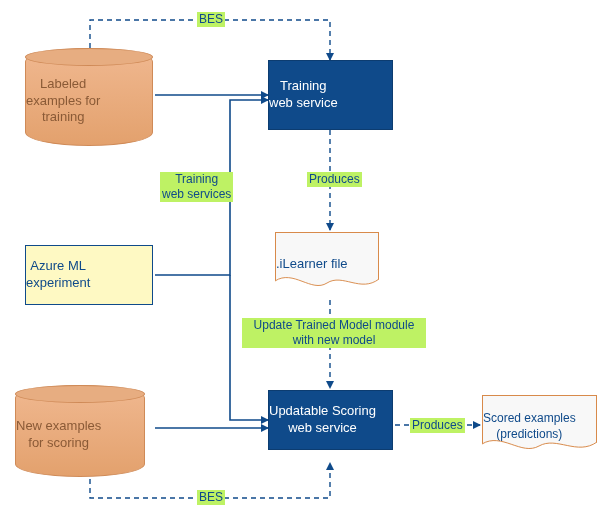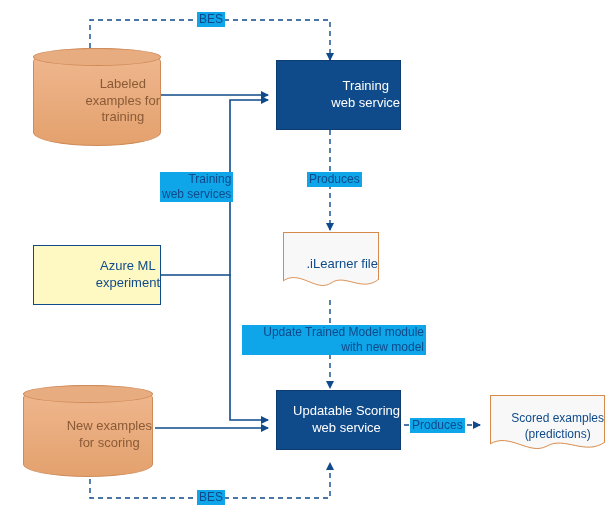--- a/index.html
+++ b/index.html
@@ -9,25 +9,24 @@
     width: 610px;
     height: 527px;
     position: relative;
     overflow: hidden;
   }
   .node {
     position: absolute;
     box-sizing: border-box;
     display: flex;
     align-items: center;
-    justify-content: flex-end;
+    justify-content: flex-start;
     text-align: center;
     font-size: 13px;
     line-height: 1.3;
-    margin-left: 8px;
   }
   .cylinder {
     background: linear-gradient(180deg, #f0b890 0%, #e3a16d 100%);
     border: 1px solid #cf8a57;
     color: #8a5a36;
     border-radius: 50% / 14%;
   }
   .cylinder::before {
     content: "";
     position: absolute;
@@ -58,23 +57,23 @@
     position: absolute;
     bottom: -1px;
     left: -1px;
     width: calc(100% + 2px);
     height: 18px;
   }
   .label {
     position: absolute;
     color: #0f4a8a;
     font-size: 12px;
-    text-align: right;
+    text-align: center;
     line-height: 1.25;
-    background: #0ea5e9;
+    background: #bef264;
     padding: 0 2px;
   }
 </style>
 </head>
 <body>
 
 <svg width="610" height="527" style="position:absolute;top:0;left:0">
   <defs>
     <marker id="arr" markerWidth="8" markerHeight="8" refX="7" refY="4" orient="auto" markerUnits="userSpaceOnUse">
       <path d="M0,0 L8,4 L0,8 Z" fill="#0f4a8a"></path>
@@ -109,21 +108,21 @@
 <div class="node bluebox" style="left:268px;top:60px;width:125px;height:70px">
   <span style="white-space:pre-line">Training
 web service</span>
 </div>
 
 <div class="node whitebox" style="left:25px;top:245px;width:128px;height:60px">
   <span style="white-space:pre-line">Azure ML
 experiment</span>
 </div>
 
-<div class="node doc" style="left:275px;top:232px;width:96px;height:58px">
+<div class="node doc" style="left:275px;top:232px;width:104px;height:58px">
   <span style="padding-top:6px">.iLearner file</span>
   <svg class="wave" viewBox="0 0 114 18" preserveAspectRatio="none">
     <path d="M0,8 C20,-4 40,20 57,10 C74,0 94,20 114,6 L114,18 L0,18 Z" fill="#fff"></path>
     <path d="M0,8 C20,-4 40,20 57,10 C74,0 94,20 114,6" fill="none" stroke="#d88a4a" stroke-width="1"></path>
   </svg>
 </div>
 
 <div class="node bluebox" style="left:268px;top:390px;width:125px;height:60px">
   <span style="white-space:pre-line">Updatable Scoring
 web service</span>
@@ -140,16 +139,16 @@
   <svg class="wave" viewBox="0 0 117 18" preserveAspectRatio="none">
     <path d="M0,8 C20,-4 40,20 58,10 C76,0 97,20 117,6 L117,18 L0,18 Z" fill="#fff"></path>
     <path d="M0,8 C20,-4 40,20 58,10 C76,0 97,20 117,6" fill="none" stroke="#d88a4a" stroke-width="1"></path>
   </svg>
 </div>
 
 <div class="label" style="left:197px;top:12px">BES</div>
 <div class="label" style="left:160px;top:172px;white-space:pre-line">Training
 web services</div>
 <div class="label" style="left:307px;top:172px">Produces</div>
-<div class="label" style="left:242px;top:325px;white-space:pre-line;width:180px">Update Trained Model module
+<div class="label" style="left:242px;top:318px;white-space:pre-line;width:180px">Update Trained Model module
 with new model</div>
 <div class="label" style="left:410px;top:418px">Produces</div>
 <div class="label" style="left:197px;top:490px">BES</div>
 
 </body></html>

